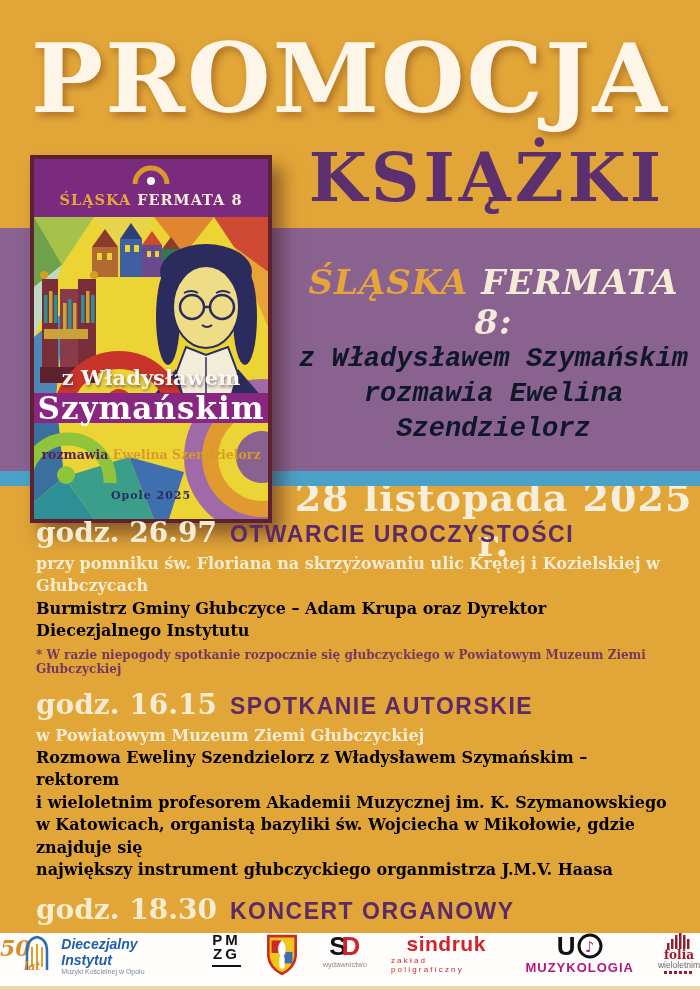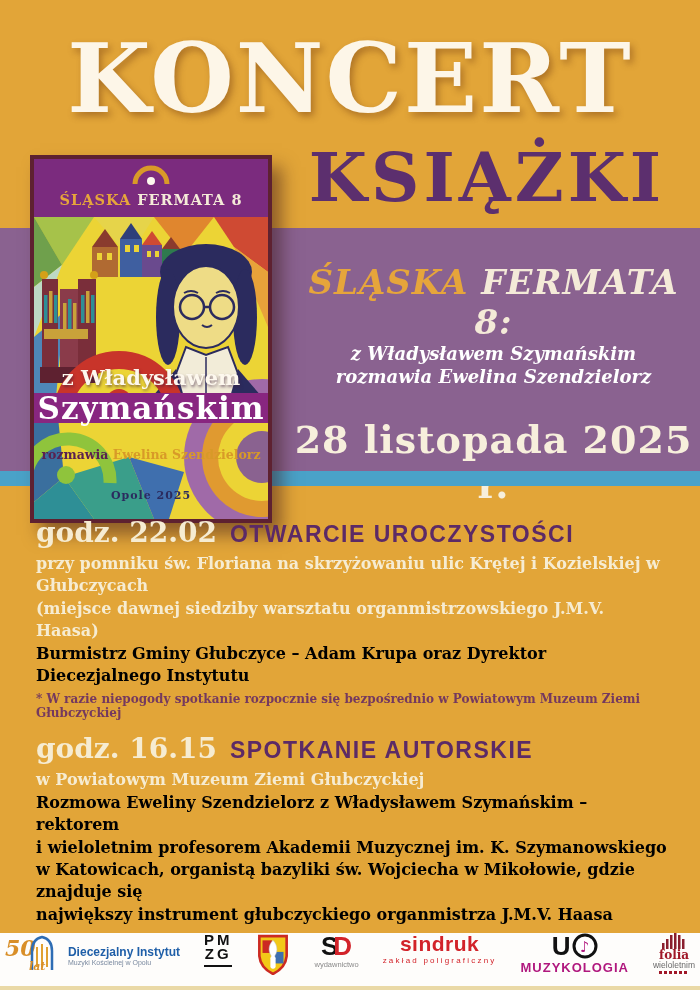--- a/index.html
+++ b/index.html
@@ -10,21 +10,21 @@
     font-weight:700;font-size:96px;letter-spacing:2px;color:#fdf6e8;
     text-shadow:3px 4px 7px rgba(110,55,15,.45);}
   .title-ksiazki{position:absolute;top:138px;left:278px;width:418px;text-align:center;
     font-weight:700;font-size:67px;letter-spacing:4px;color:#5c2f6e;}
   
   .band{position:absolute;top:228px;left:0;width:700px;height:243px;background:#8a6290;}
   .stripe{position:absolute;top:471px;left:0;width:700px;height:15px;background:#4aa2c8;}
   .band-inner{position:absolute;top:34px;left:293px;right:6px;text-align:center;color:#fff;}
   .series-line{font-style:italic;font-weight:700;font-size:34px;letter-spacing:1px;color:#f4ead8;}
   .series-accent{color:#e6a53b;}
-  .band-sub{font-style:italic;font-weight:700;font-size:18px;line-height:1.3;color:#ffffff;}
+  .band-sub{font-style:italic;font-weight:700;font-size:27px;line-height:1.3;color:#0f172a;font-family:Liberation Mono, monospace;}
   .band-date{margin-top:28px;font-weight:700;font-size:38px;letter-spacing:1px;color:#f7efdc;}
   
   .book{position:absolute;left:30px;top:155px;width:242px;height:368px;box-sizing:border-box;
     background:#ecd435;border:4px solid #5e2130;box-shadow:10px 12px 16px rgba(60,25,25,.5);}
   .book-header{position:absolute;top:0;left:0;width:234px;height:58px;background:#7b2b7e;text-align:center;}
   .book-header-text{font-weight:700;font-size:14.5px;letter-spacing:1px;color:#f4ead8;margin-top:1px;}
   .book-art{position:absolute;top:58px;left:0;width:234px;height:302px;}
   .cov-title1{position:absolute;top:206px;left:0;width:234px;text-align:center;font-weight:700;
     font-size:21px;color:#fdf8ee;text-shadow:1px 2px 3px rgba(60,30,60,.55);}
   .cov-band{position:absolute;top:234px;left:0;width:234px;height:30px;background:#882680;
@@ -50,21 +50,21 @@
     background:#fefdfb;border-bottom:4px solid #ead9a6;display:flex;align-items:flex-start;
     justify-content:center;gap:24px;font-family:"Liberation Sans",sans-serif;}
   .logo{display:flex;flex-direction:column;align-items:center;justify-content:center;}
   .dimk{flex-direction:row;gap:5px;}
   .dimk-mark{position:relative;width:58px;height:44px;}
   .dimk-50{position:absolute;left:0;top:2px;font-family:"DejaVu Serif",serif;font-style:italic;
     font-weight:700;font-size:22px;color:#d98f28;}
   .dimk-lat{position:absolute;left:24px;top:27px;font-family:"DejaVu Serif",serif;font-style:italic;
     font-weight:700;font-size:11px;color:#d98f28;}
   .dimk-arch{position:absolute;left:24px;top:2px;}
-  .dimk-l1{font-weight:700;font-size:12px;color:#1f5fa8;}
+  .dimk-l1{font-weight:700;font-size:14px;color:#1f5fa8;font-style:italic;}
   .dimk-l2{font-size:7px;color:#7a8aa0;}
   .pmzg{font-weight:700;font-size:15px;letter-spacing:3px;line-height:.95;color:#111;
     border-bottom:2.5px solid #111;padding-bottom:3px;text-align:center;}
   .sd-row{display:flex;align-items:flex-start;}
   .sd-s{font-weight:700;font-size:26px;color:#111;line-height:1;}
   .sd-d{font-weight:700;font-size:26px;color:#d2232a;margin-left:-5px;line-height:1;}
   .sd-cap{font-size:7.5px;color:#8a8a8a;margin-top:1px;}
   .sin-t{font-weight:700;font-size:21px;color:#d2232a;letter-spacing:.5px;line-height:1;}
   .sin-c{font-size:8px;color:#d2232a;letter-spacing:2.2px;margin-top:2px;}
   .muz-row{display:flex;align-items:center;gap:1px;}
@@ -73,21 +73,21 @@
   .fol-t{font-family:"DejaVu Serif",serif;font-weight:700;font-size:12px;color:#a01828;line-height:1;}
   .fol-c{font-size:8.5px;color:#6a6a6a;line-height:1.1;}
   .fol-bar{width:30px;height:3px;margin-top:1px;
     background:repeating-linear-gradient(90deg,#a01828 0 3px,#fff 3px 5px);}
 </style>
 </head>
 <body>
 
 <div class="poster">
 
-  <div class="title-promocja">KONCERT</div>
+  <div class="title-promocja">PROMOCJA</div>
   <div class="title-ksiazki">KSIĄŻKI</div>
 
   <div class="band">
     <div class="band-inner">
       <div class="series-line">
         <span class="series-accent">ŚLĄSKA</span><span> FERMATA 8:</span>
       </div>
       <div class="band-sub">z Władysławem Szymańskim</div>
       <div class="band-sub">rozmawia Ewelina Szendzielorz</div>
       <div class="band-date">28 listopada 2025 r.</div>
@@ -188,26 +188,25 @@
     <div class="cov-byline">
       <span class="lbl">rozmawia </span><span class="name">Ewelina Szendzielorz</span>
     </div>
     <div class="cov-imprint">Opole 2025</div>
   </div>
 
   <div class="schedule">
 
     <div class="event">
       <div class="event-heading">
-        <span class="time">godz. 22.02</span><span class="etitle">OTWARCIE UROCZYSTOŚCI</span>
+        <span class="time">godz. 26.97</span><span class="etitle">OTWARCIE UROCZYSTOŚCI</span>
       </div>
       <div class="line cream">przy pomniku św. Floriana na skrzyżowaniu ulic Krętej i Kozielskiej w Głubczycach</div>
-      <div class="line cream">(miejsce dawnej siedziby warsztatu organmistrzowskiego J.M.V. Haasa)</div>
       <div class="line plum">Burmistrz Gminy Głubczyce – Adam Krupa oraz Dyrektor Diecezjalnego Instytutu</div>
-      <div class="note">* W razie niepogody spotkanie rozpocznie się bezpośrednio w Powiatowym Muzeum Ziemi Głubczyckiej</div>
+      <div class="note">* W razie niepogody spotkanie rozpocznie się głubczyckiego w Powiatowym Muzeum Ziemi Głubczyckiej</div>
     </div>
 
     <div class="event">
       <div class="event-heading">
         <span class="time">godz. 16.15</span><span class="etitle">SPOTKANIE AUTORSKIE</span>
       </div>
       <div class="line cream">w Powiatowym Muzeum Ziemi Głubczyckiej</div>
       <div class="line plum">Rozmowa Eweliny Szendzielorz z Władysławem Szymańskim – rektorem</div>
       <div class="line plum">i wieloletnim profesorem Akademii Muzycznej im. K. Szymanowskiego</div>
       <div class="line plum">w Katowicach, organistą bazyliki św. Wojciecha w Mikołowie, gdzie znajduje się</div>

